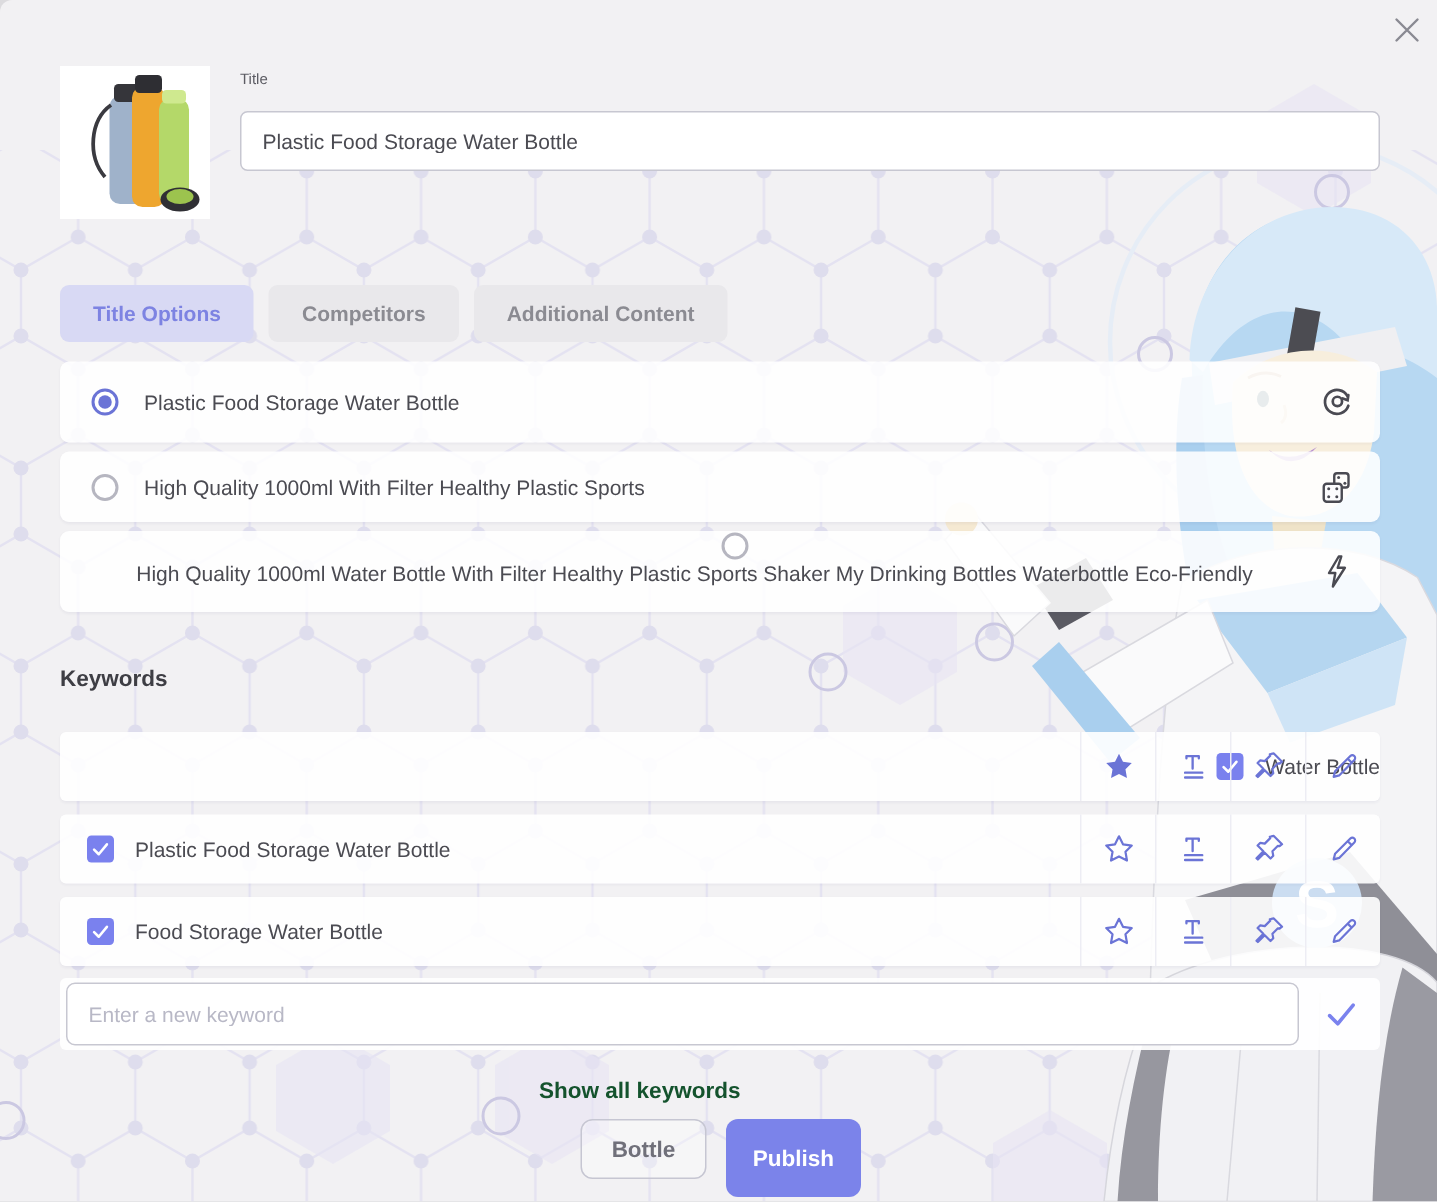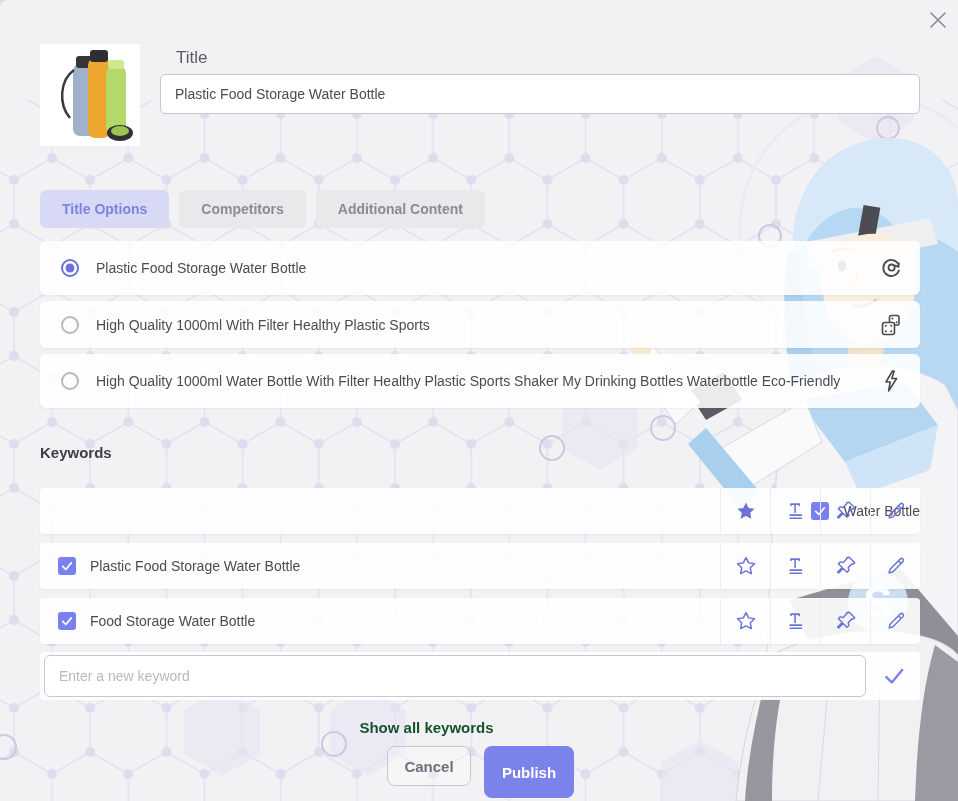--- a/index.html
+++ b/index.html
@@ -8,38 +8,38 @@
   .bg{position:absolute;inset:0;z-index:0;pointer-events:none;}
   .fg{position:absolute;z-index:1;}
 
   
   .close-btn{position:absolute;top:6px;right:6px;width:28px;height:28px;background:none;border:none;cursor:pointer;padding:2px;}
 
   
   .thumb{left:40px;top:44px;width:100px;height:102px;background:#fff;}
 
   
-  .title-label{left:160px;top:48px;font-size:17px;color:#5c5c63;margin-left:16px;}
+  .title-label{left:160px;top:48px;font-size:10px;color:#5c5c63;}
   .title-input{left:160px;top:74px;width:760px;height:40px;box-sizing:border-box;
     border:1px solid #c7c7d1;border-radius:5px;background:#fff;padding:0 14px;
     font-family:"Liberation Sans",sans-serif;font-size:14px;color:#4b4b52;}
 
   
   .tabs{left:40px;top:190px;display:flex;gap:10px;}
   .tab{height:38px;padding:16px 22px;border:none;border-radius:6px;font-family:"Liberation Sans",sans-serif;
        font-size:14px;font-weight:bold;background:#e9e8eb;color:#8b8b92;cursor:pointer;display:flex;align-items:center;}
   .tab.active{background:#d8d9f4;color:#7d83e2;}
 
   
   .opt-row{left:40px;width:880px;background:rgba(255,255,255,.88);border-radius:6px;
     box-shadow:0 1px 2px rgba(40,40,90,.05);display:flex;align-items:center;padding-left:20px;box-sizing:border-box;}
   .opt-row .lbl{margin-left:16px;font-size:14px;color:#4b4b52;padding-right:70px;}
   .row-action{position:absolute;right:0;top:0;bottom:0;width:58px;border:none;background:none;cursor:pointer;
     display:flex;align-items:center;justify-content:center;}
-  .r1{top:241px;height:54px;} .r2{top:301px;height:47px;} .r3{top:354px;height:54px;}
+  .r1{top:241px;height:54px;} .r2{top:301px;height:47px;} .r3{top:354px;height:54px;flex-direction:column;}
 
   
   .kw-heading{left:40px;top:444px;font-size:15px;font-weight:bold;color:#3e3e44;}
   .kw-row{left:40px;width:880px;height:46px;background:rgba(255,255,255,.9);border-radius:4px;
     box-shadow:0 1px 2px rgba(40,40,90,.05);display:flex;align-items:center;padding-left:18px;box-sizing:border-box;}
   .k1{top:488px;justify-content:flex-end;} .k2{top:543px;} .k3{top:598px;}
   .kw-row .lbl{margin-left:14px;font-size:14px;color:#4b4b52;}
   .kw-actions{position:absolute;right:0;top:0;bottom:0;display:flex;}
   .kw-actions button{width:50px;border:none;background:none;border-left:1px solid #ededf4;cursor:pointer;
     display:flex;align-items:center;justify-content:center;}
@@ -321,16 +321,16 @@
         <svg class="icon" width="22" height="22" viewBox="0 0 24 24" fill="none" stroke="#6b74d6" stroke-width="1.6" stroke-linejoin="round">
           <path d="M4.5 19.5l1-4L16.6 4.4a2.05 2.05 0 012.9 2.9L8.5 18.5l-4 1z"></path>
           <path d="M14.7 6.3l2.9 2.9"></path>
         </svg>
       </button>
     </div>
   </div>
 
   <button class="show-all">Show all keywords</button>
 
-  <button class="fg cancel-btn">Cancel</button>
+  <button class="fg cancel-btn">Bottle</button>
   <button class="fg publish-btn">Publish</button>
 
 </div>
 
 </body></html>

